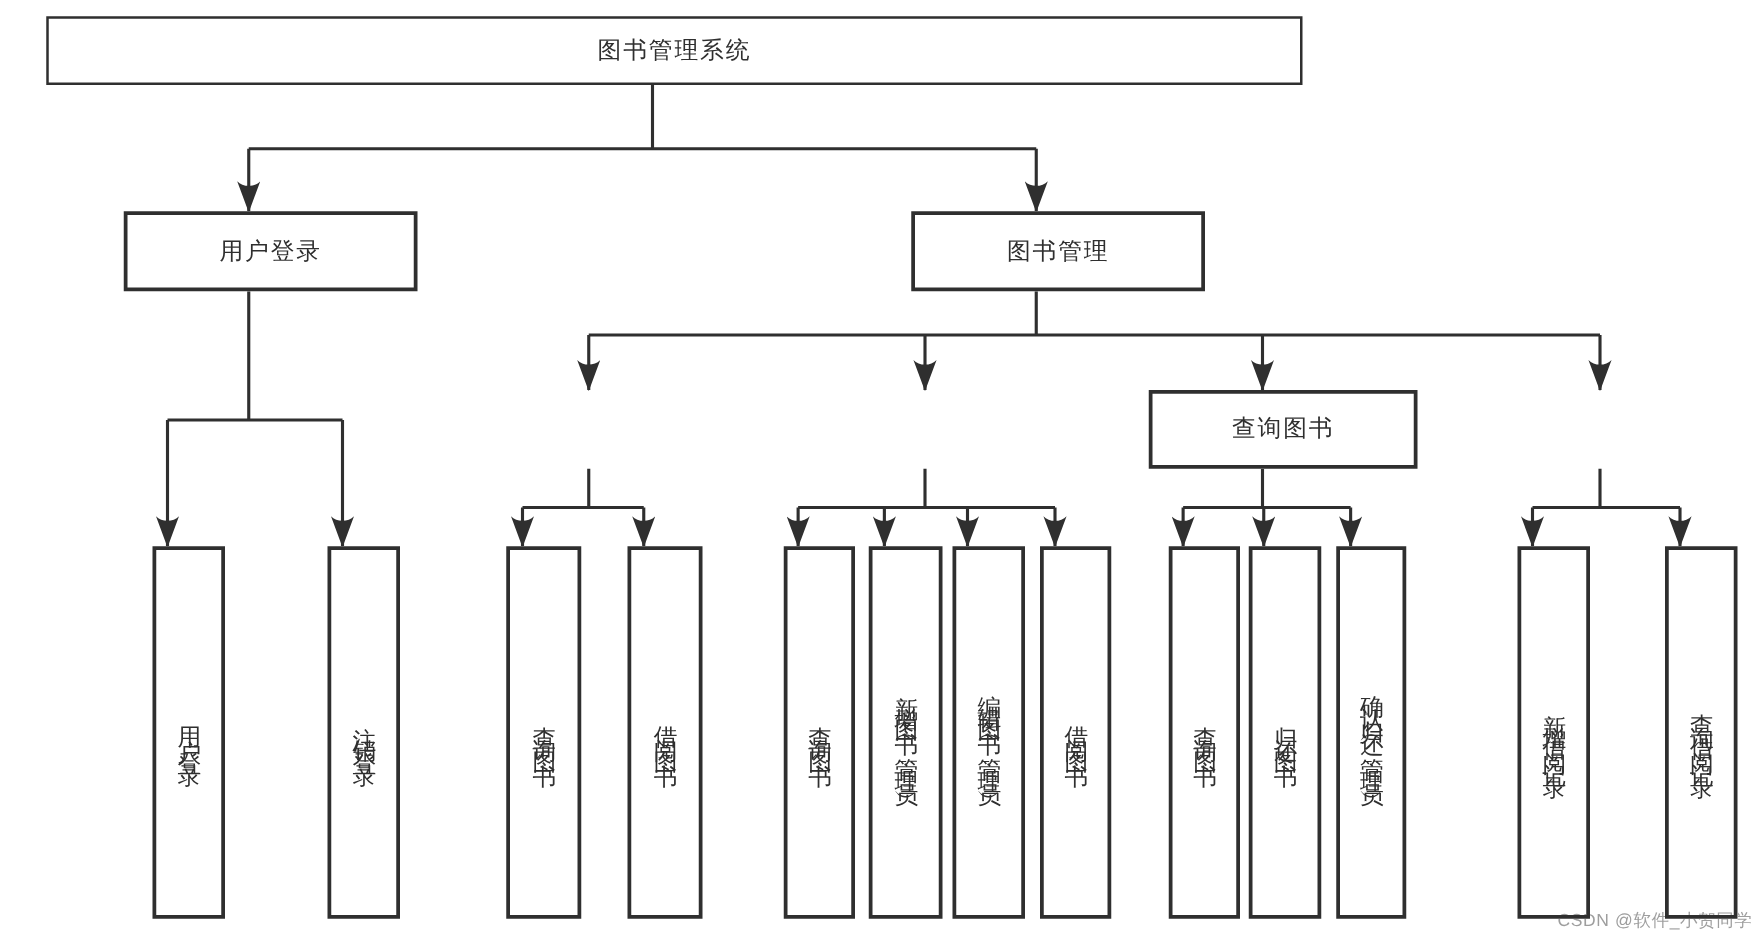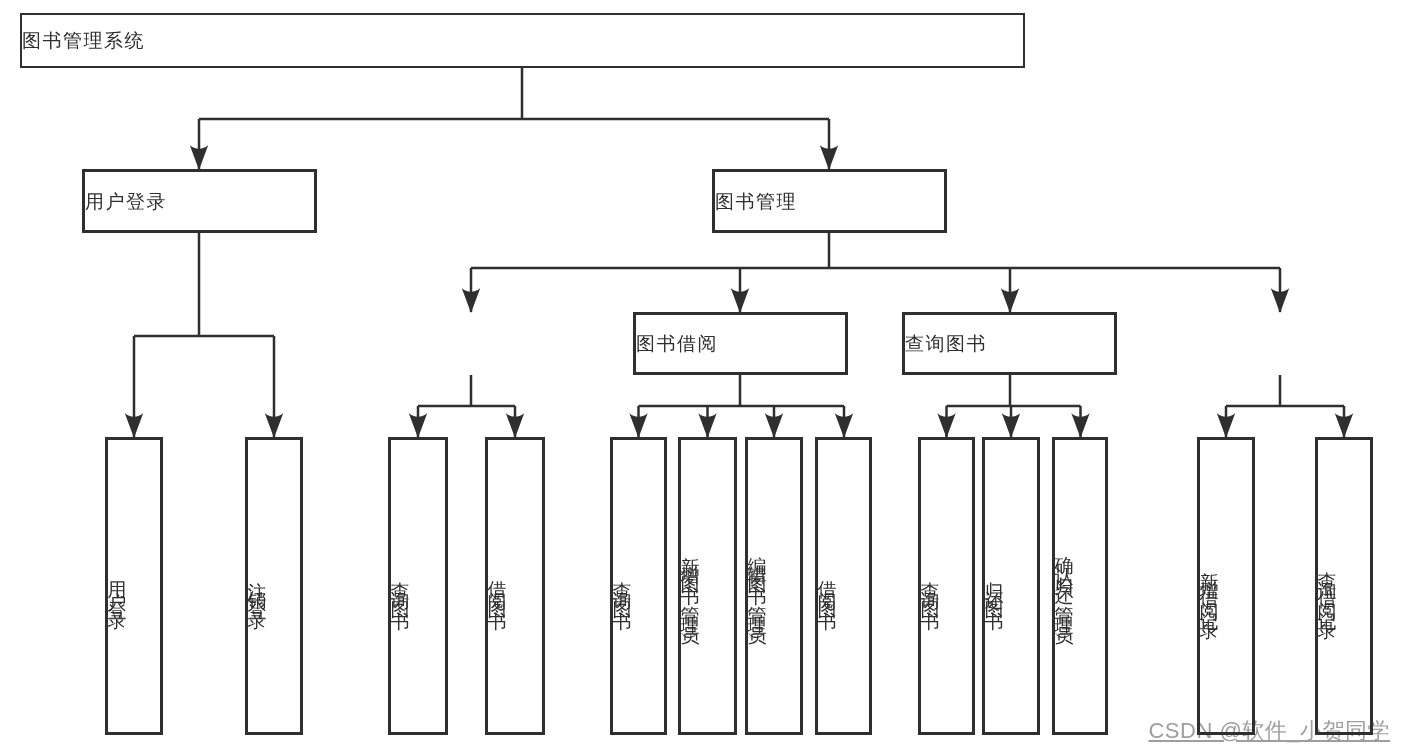--- a/index.html
+++ b/index.html
@@ -9,34 +9,34 @@
     background:var(--background,#ffffff);
     font-family:"Liberation Sans","DejaVu Sans",sans-serif;
     overflow:hidden;
   }
   .edges{position:absolute;left:0;top:0;width:1405px;height:747px;pointer-events:none;}
   .edge{stroke:var(--line,#2f2f2f);stroke-width:2.5;fill:none;}
   .arrowhead{fill:var(--line,#2f2f2f);stroke:none;}
   .node{
     position:absolute;box-sizing:border-box;
     background:#ffffff;border:3px solid var(--line,#2f2f2f);
-    display:flex;align-items:center;justify-content:flex-start;
-    color:var(--text,#2f2f2f);font-size:19px;line-height:1;
+    display:flex;align-items:center;justify-content:center;
+    color:var(--text,#2f2f2f);font-size:19px;line-height:1;margin-left:17px;
   }
   .node.root{border-width:2px;}
   .node.h span{letter-spacing:1.5px;white-space:nowrap;}
   .node.v span{
     writing-mode:vertical-rl;text-orientation:mixed;
     letter-spacing:10px;line-height:1;white-space:nowrap;
   }
   .watermark{
-    position:absolute;right:15px;bottom:1px;
-    font-size:22px;letter-spacing:0.5px;
+    position:absolute;right:3px;bottom:1px;
+    font-size:14px;letter-spacing:0.5px;
     color:var(--watermark,#9e9e9e);
-    mix-blend-mode:darken;white-space:nowrap;text-decoration:underline;
+    mix-blend-mode:darken;white-space:nowrap;
   }
 </style>
 </head>
 <body>
 
 <div class="stage">
 
   <svg class="edges" viewBox="0 0 1405 747" xmlns="http://www.w3.org/2000/svg">
     <defs>
       <marker id="ah" viewBox="0 0 14 10" refX="13.5" refY="5" markerWidth="10.4" markerHeight="7.4" orient="auto">
@@ -77,23 +77,20 @@
     <span>图书管理系统</span>
   </div>
 
   <div class="node h" style="left:82px;top:169px;width:235px;height:64px">
     <span>用户登录</span>
   </div>
   <div class="node h" style="left:712px;top:169px;width:235px;height:64px">
     <span>图书管理</span>
   </div>
 
-  <div class="node h" style="left:633px;top:312px;width:215px;height:63px">
-    <span>图书借阅</span>
-  </div>
   <div class="node h" style="left:902px;top:312px;width:215px;height:63px">
     <span>查询图书</span>
   </div>
 
   <div class="node v" style="left:105px;top:437px;width:58px;height:298px">
     <span>用户登录</span>
   </div>
   <div class="node v" style="left:245px;top:437px;width:58px;height:298px">
     <span>注销登录</span>
   </div>

